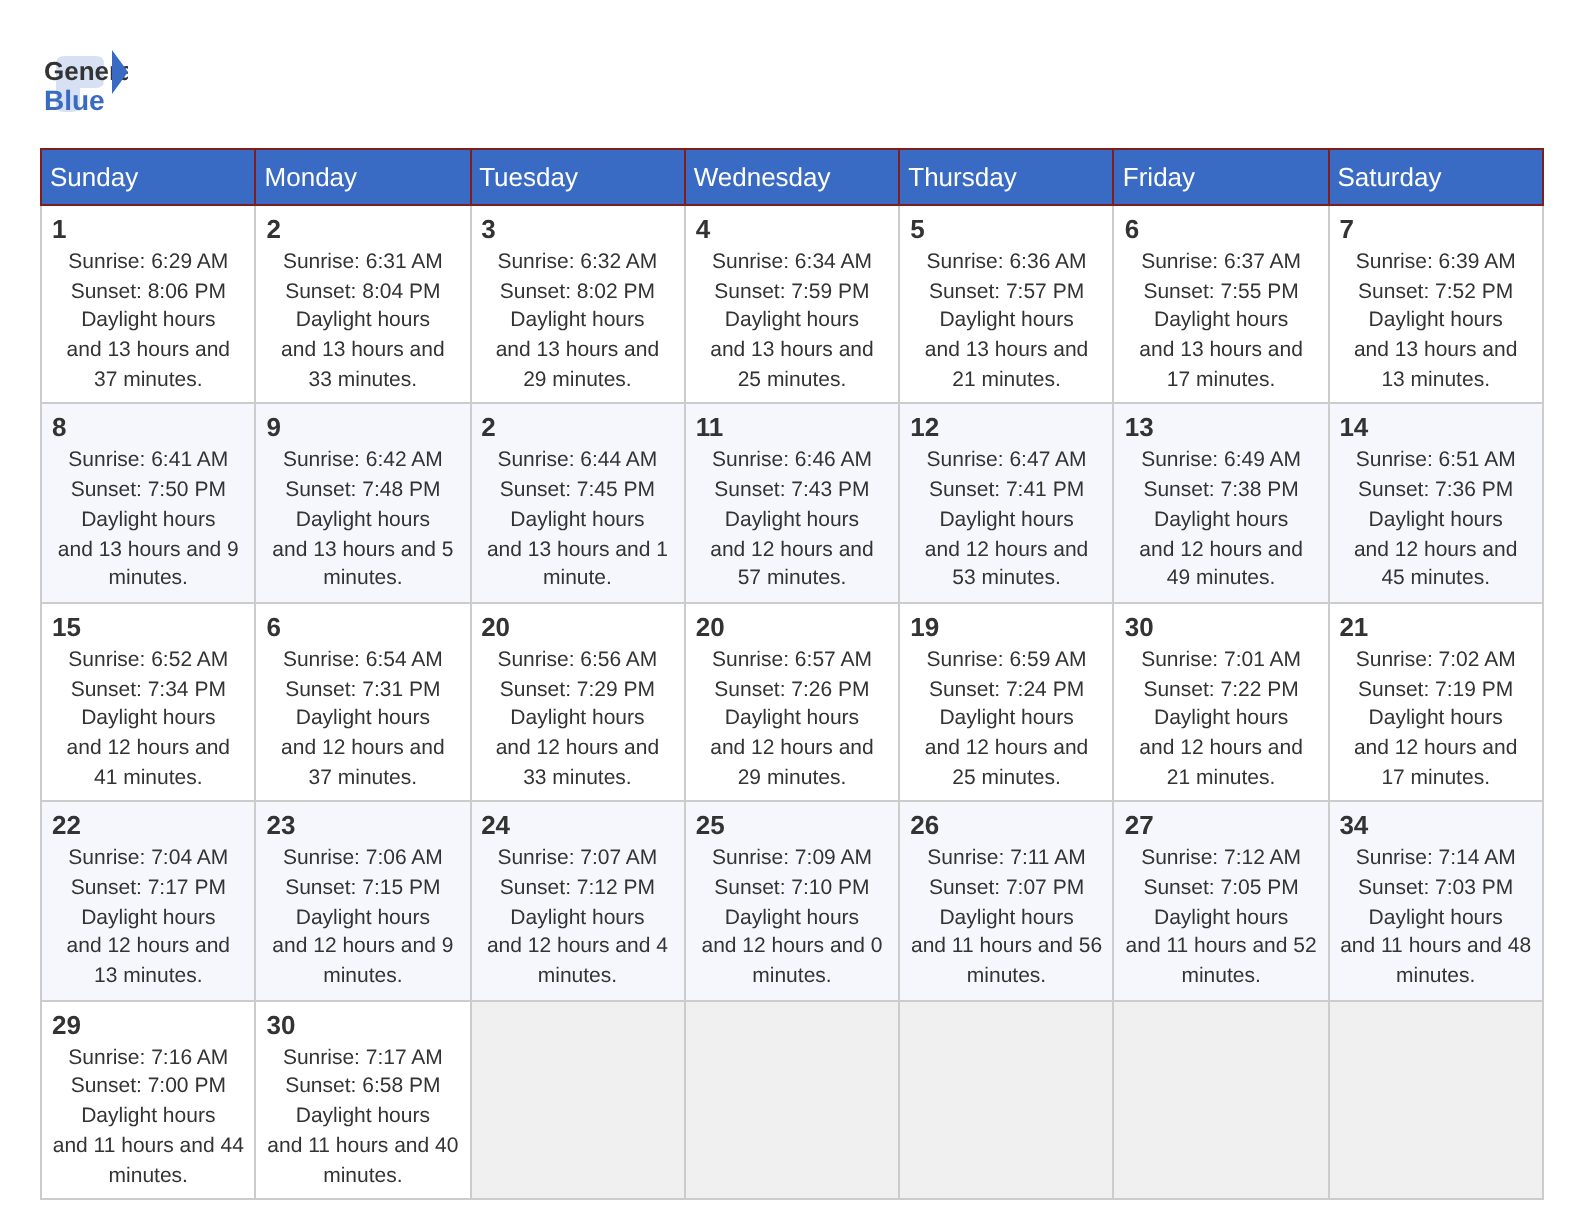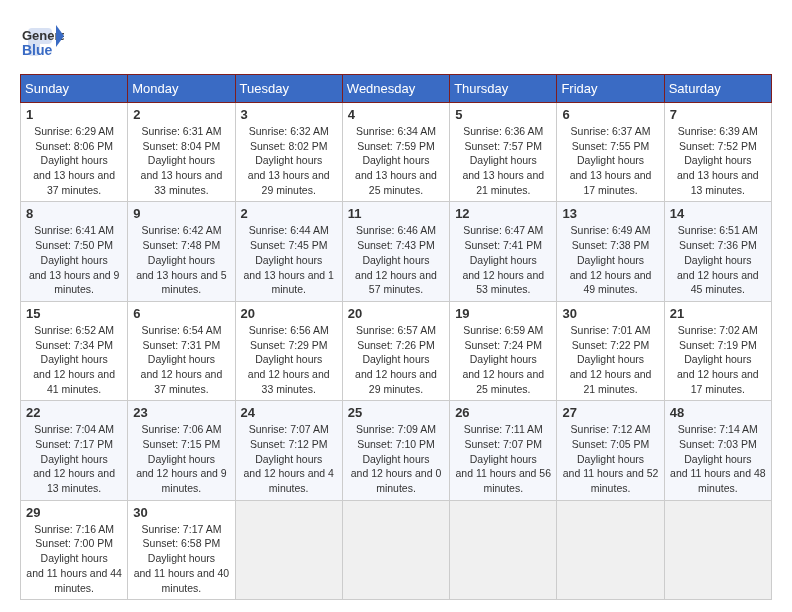--- a/index.html
+++ b/index.html
@@ -351,21 +351,21 @@
         <td>
         <span class="day-num">27</span>
         <div class="day-detail">
           Sunrise: 7:12 AM<br>
           Sunset: 7:05 PM<br>
           Daylight hours<br>
           and 11 hours and 52 minutes.
         </div>
       </td>
         <td>
-        <span class="day-num">48</span>
+        <span class="day-num">34</span>
         <div class="day-detail">
           Sunrise: 7:14 AM<br>
           Sunset: 7:03 PM<br>
           Daylight hours<br>
           and 11 hours and 48 minutes.
         </div>
       </td>
       </tr>
       <tr>
         <td>

